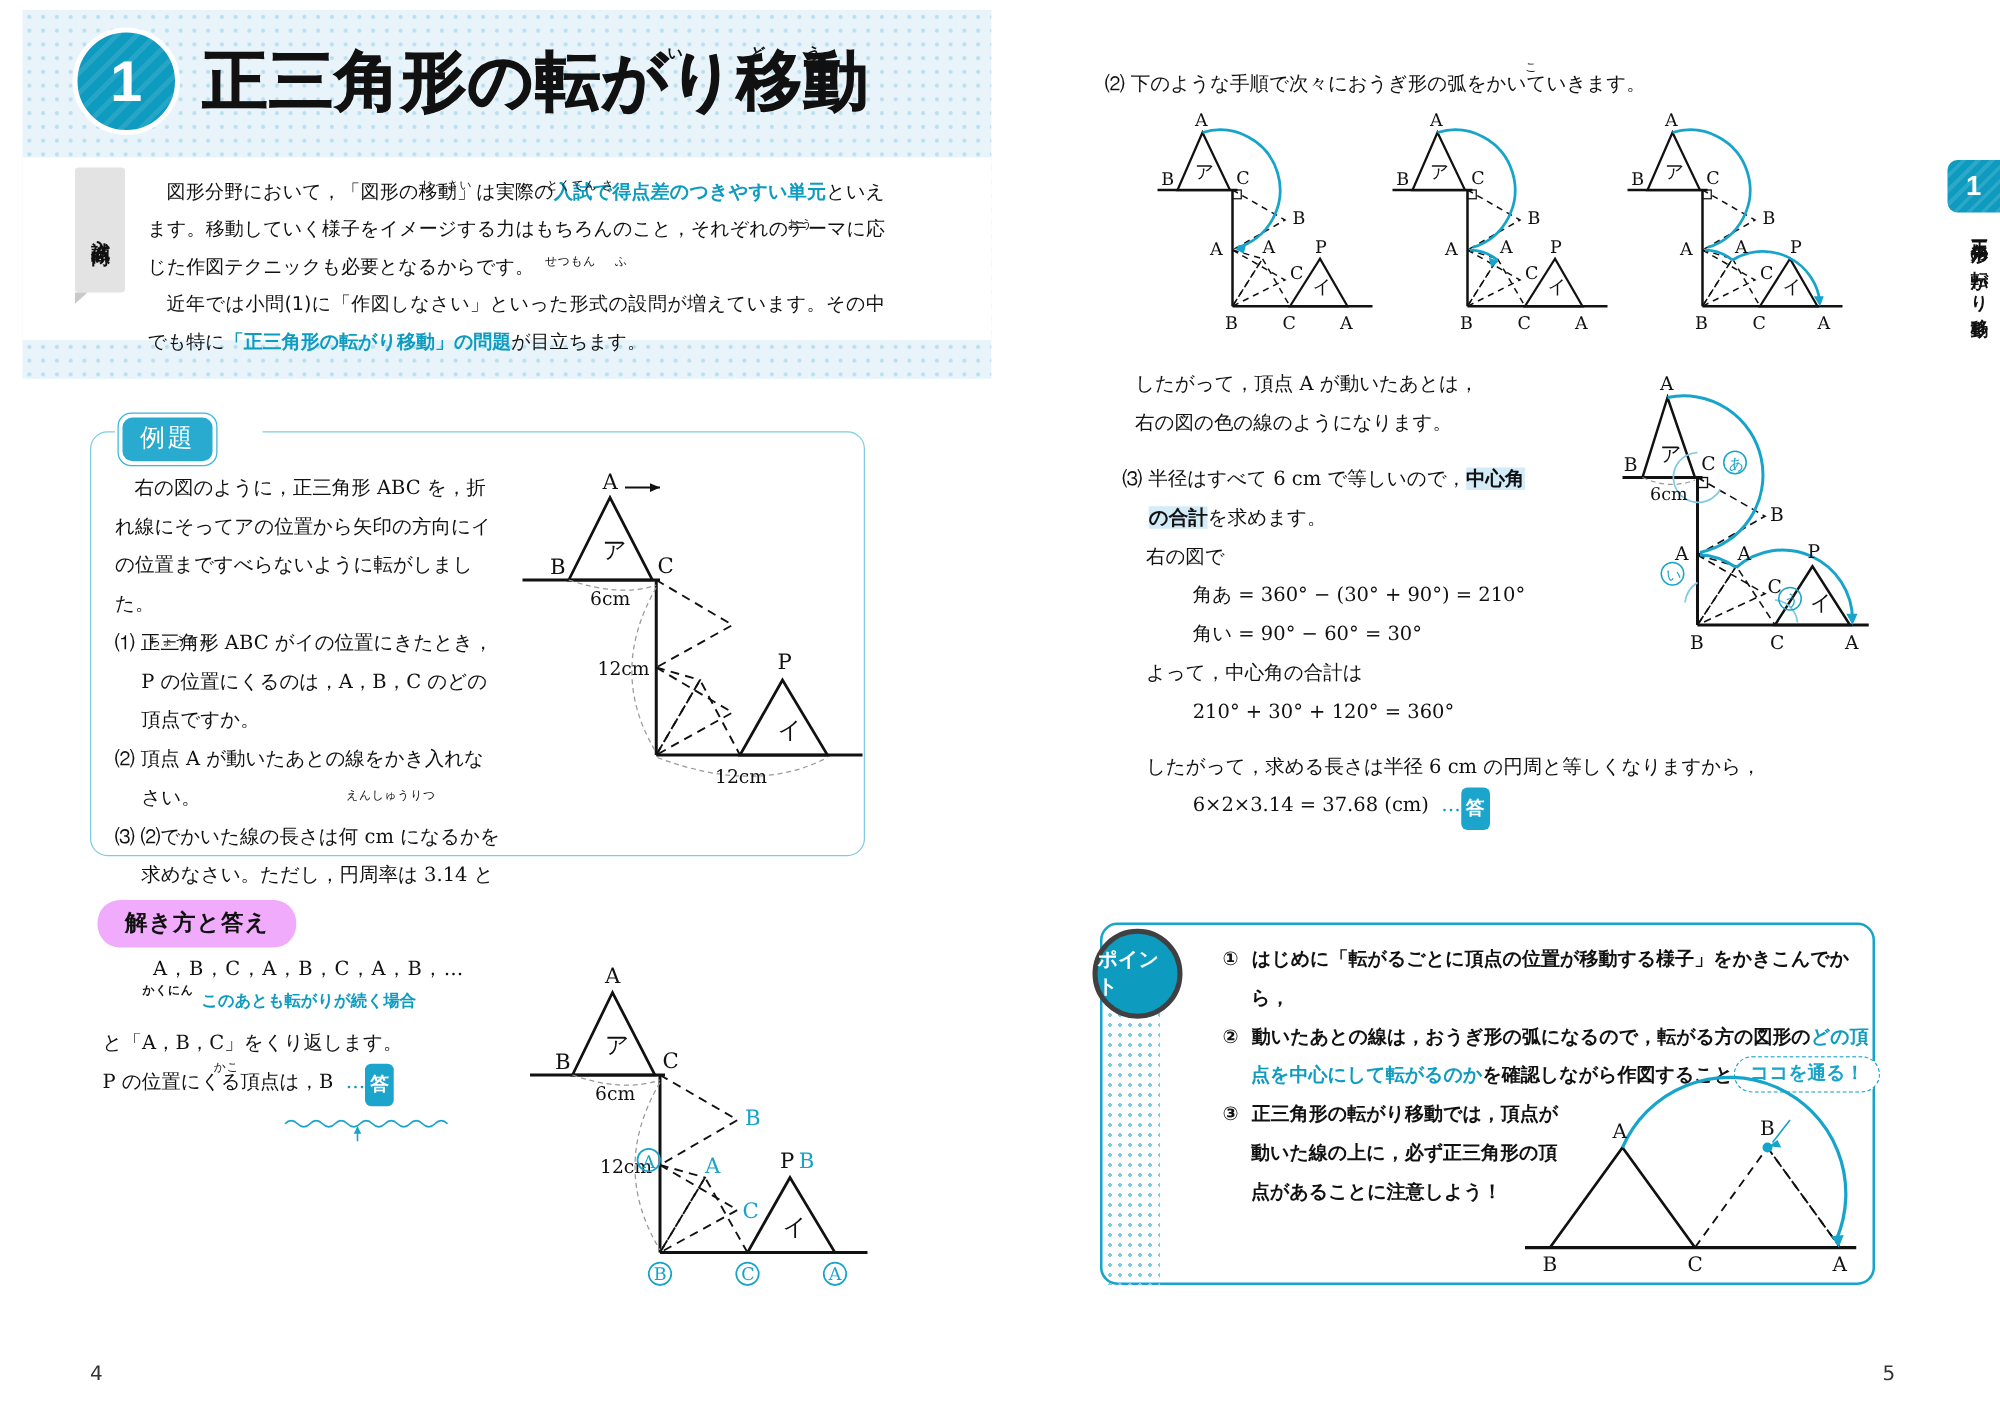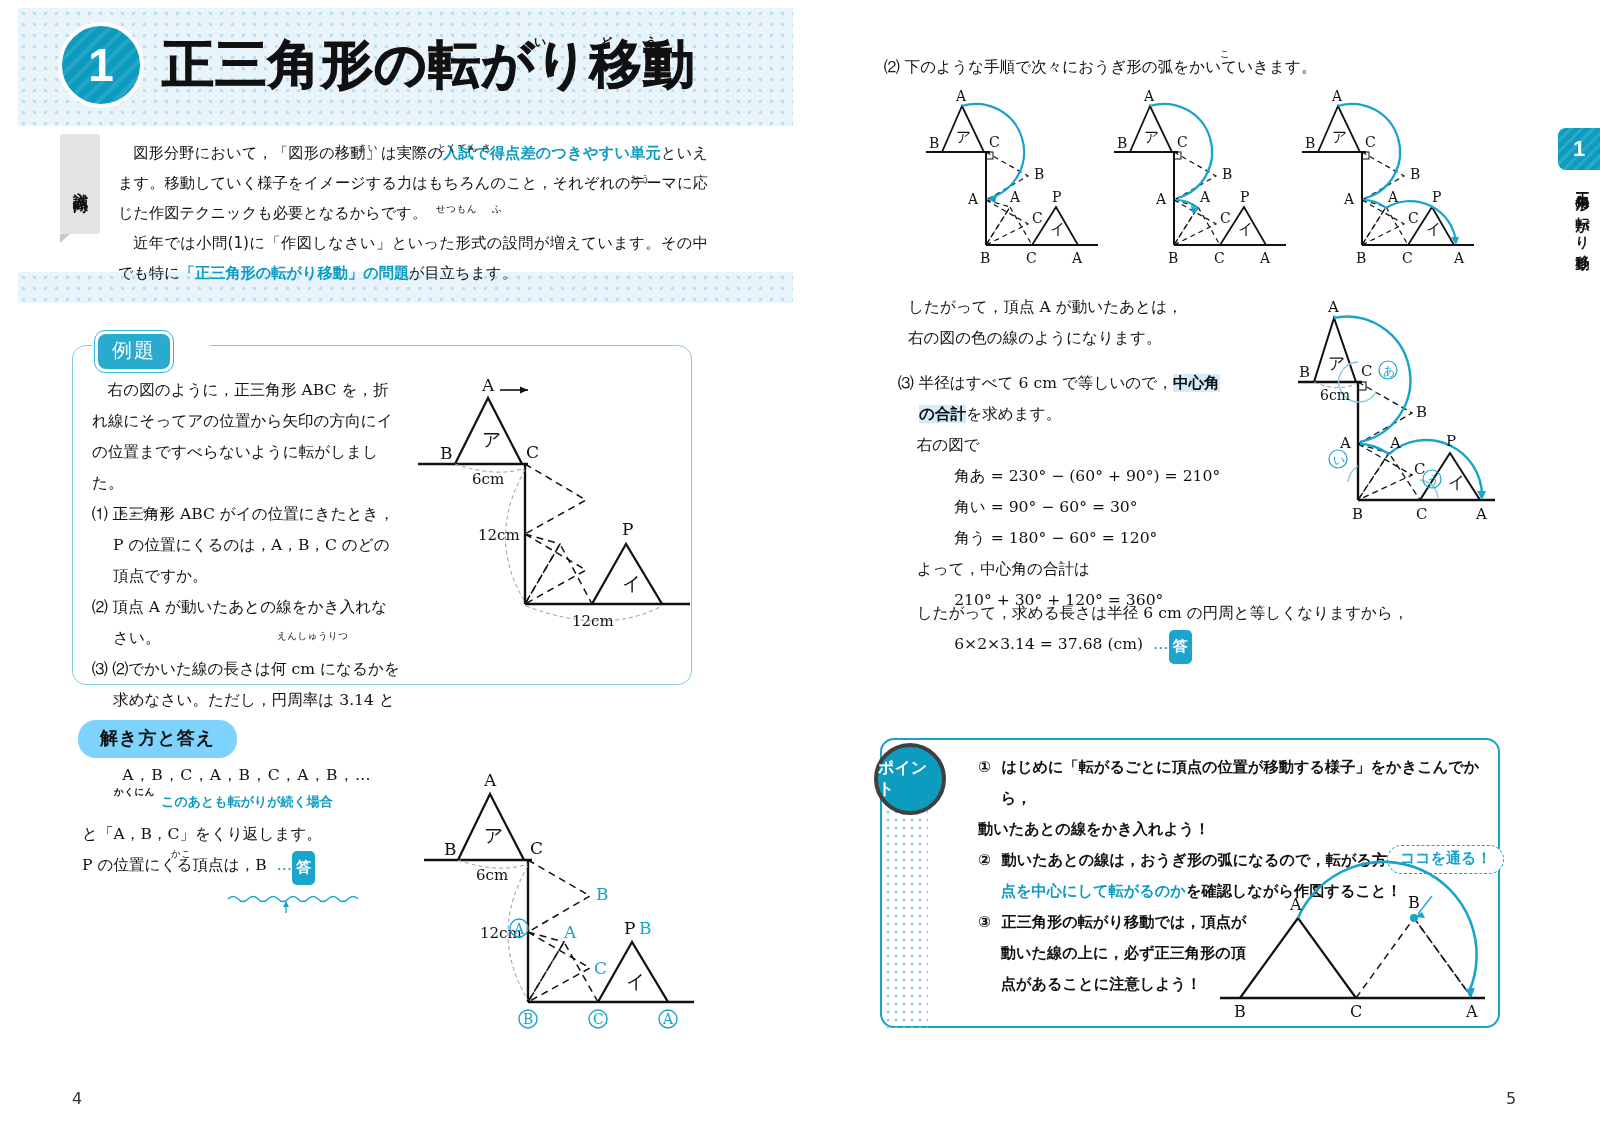--- a/index.html
+++ b/index.html
@@ -70,21 +70,21 @@
     position:absolute;border:1.6px solid #3ab6d8;border-radius:11px;
     padding:3px;background:#fff;
   }
   .badge-inner{
     background:#29abd0;color:#fff;border-radius:8px;
     font-family:"DejaVu Sans",sans-serif;font-weight:normal;font-size:20px;
     padding:3px 14px 5px;letter-spacing:2px;white-space:nowrap;
   }
 
   .pill{
-    position:absolute;background:#7dd3fc;border-radius:18px;
+    position:absolute;background:#f0abfc;border-radius:18px;
     font-family:"DejaVu Sans",sans-serif;font-weight:bold;font-size:18px;color:#111;
     padding:6px 22px 8px;letter-spacing:1px;white-space:nowrap;
   }
 
   
   .ex-box{
     position:absolute;left:72px;top:345px;width:620px;height:340px;
     border:1.8px solid #7fcbe2;border-radius:14px;box-sizing:border-box;
   }
   .ex-box-mask{position:absolute;left:92px;top:336px;width:118px;height:20px;background:#fff;}
@@ -409,23 +409,22 @@
     <text x="160" y="173" font-size="14" fill="#111">A</text>
   </svg>
 
   <div class="r-text" style="left:908px;top:292px;width:290px;">
     <p>したがって，頂点 A が動いたあとは，右の図の色の線のようになります。</p>
   </div>
 
   <div class="r-text" style="left:898px;top:368px;width:330px;">
     <p class="ind"><span>⑶</span> <span>半径はすべて 6 cm で等しいので，</span><span class="gothic hl">中心角の合計</span><span>を求めます。</span></p>
     <p style="padding-left:1.2em;">右の図で</p>
-    <p style="padding-left:3.6em;">角あ = 230° − (60° + 90°) = 210°</p>
+    <p style="padding-left:3.6em;">角あ = 360° − (30° + 90°) = 210°</p>
     <p style="padding-left:3.6em;">角い = 90° − 60° = 30°</p>
-    <p style="padding-left:3.6em;">角う = 180° − 60° = 120°</p>
     <p style="padding-left:1.2em;">よって，中心角の合計は</p>
     <p style="padding-left:3.6em;">210° + 30° + 120° = 360°</p>
   </div>
   <div class="r-text" style="left:898px;top:598px;width:600px;">
     <p style="padding-left:1.2em;">したがって，求める長さは半径 6 cm の円周と等しくなりますから，</p>
     <p style="padding-left:3.6em;"><span>6×2×3.14 = 37.68 (cm)</span> &nbsp;<span class="c-blue">…</span><span class="ans-badge">答</span></p>
   </div>
 
   <svg class="fig" style="left:1290px;top:296px;" width="220" height="250">
     <line x1="8" y1="86" x2="72" y2="86" stroke="#111" stroke-width="2.4"></line>
@@ -473,21 +472,20 @@
       <span>1</span>
     </div>
   <div class="side-tab-text">正三角形の転がり移動</div>
 
   <div class="point-box"></div>
   <div class="point-dots"></div>
   <div class="point-circle">ポイント</div>
 
   <div class="point-list">
     <p><span>①</span> &nbsp;<span>はじめに「転がるごとに頂点の位置が移動する様子」をかきこんでから，</span></p>
-    <p class="sub">動いたあとの線をかき入れよう！</p>
     <p><span>②</span> &nbsp;<span>動いたあとの線は，おうぎ形の弧になるので，転がる方の図形の</span><span class="c-blue">どの頂点を中心にして転がるのか</span><span>を確認しながら作図すること！</span></p>
     <p style="width:250px;"><span>③</span> &nbsp;<span>正三角形の転がり移動では，頂点が動いた線の上に，必ず正三角形の頂点があることに注意しよう！</span></p>
   </div>
 
   <div class="callout">ココを通る！</div>
 
   <svg class="fig" style="left:1210px;top:880px;" width="285" height="140">
     <line x1="10" y1="118" x2="275" y2="118" stroke="#111" stroke-width="2.6"></line>
     <polygon points="88,38 30,118 146,118" fill="none" stroke="#111" stroke-width="2.2"></polygon>
     <polyline points="146,118 204,38 262,118" fill="none" stroke="#111" stroke-width="1.5" stroke-dasharray="7,5"></polyline>

